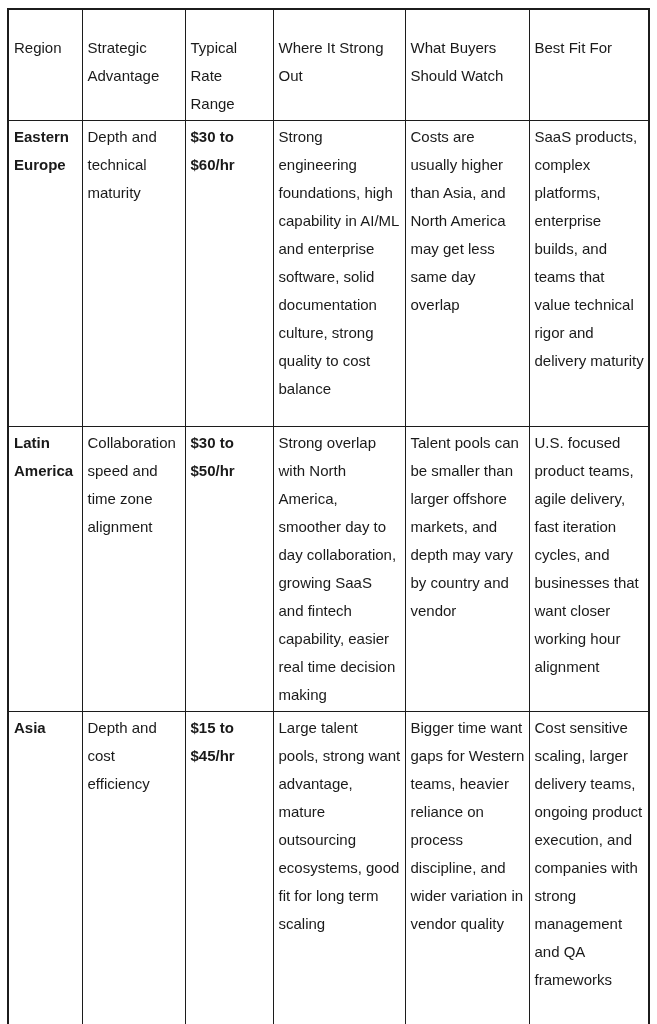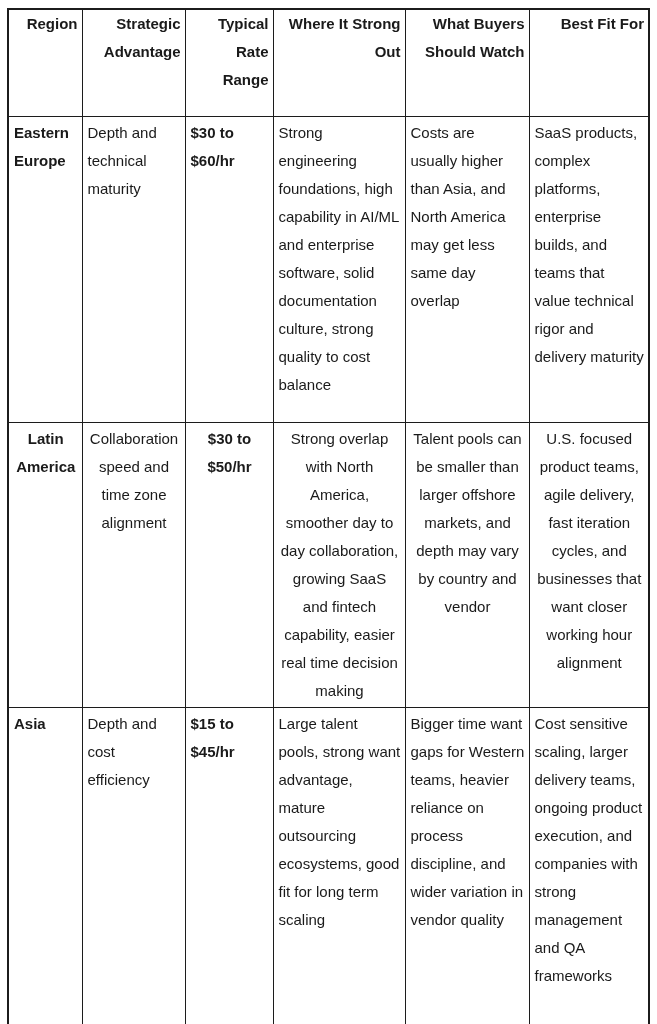--- a/index.html
+++ b/index.html
@@ -31,27 +31,27 @@
   th, td {
     border: 1px solid #1c1c1c;
     vertical-align: top;
     font-size: 15px;
     line-height: 28px;
     padding: 2px 4px 2px 5px;
     overflow: hidden;
     word-wrap: break-word;
   }
   th {
-    font-weight: bold;
-    text-align: right;
-    padding-top: 0;
+    font-weight: normal;
+    text-align: left;
+    padding-top: 24px;
   }
   tr.header-row   { height: 107px; }
   tr.body-row-0   { height: 306px; }
-  tr.body-row-1   { height: 277px; text-align: center; }
+  tr.body-row-1   { height: 277px; }
   tr.body-row-2   { height: 318px; border-radius: 11px; }
   td.cell-region, td.cell-rate-range {
     font-weight: bold;
   }
 </style>
 </head>
 <body>
 
 <table class="comparison">
   <colgroup>

